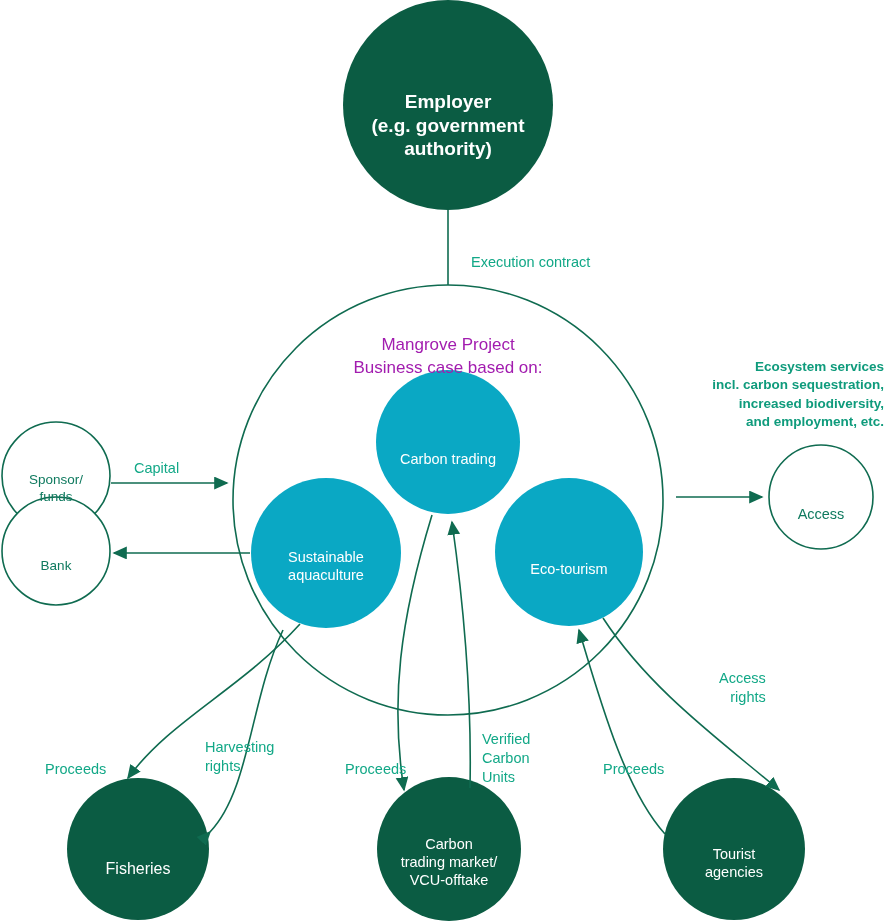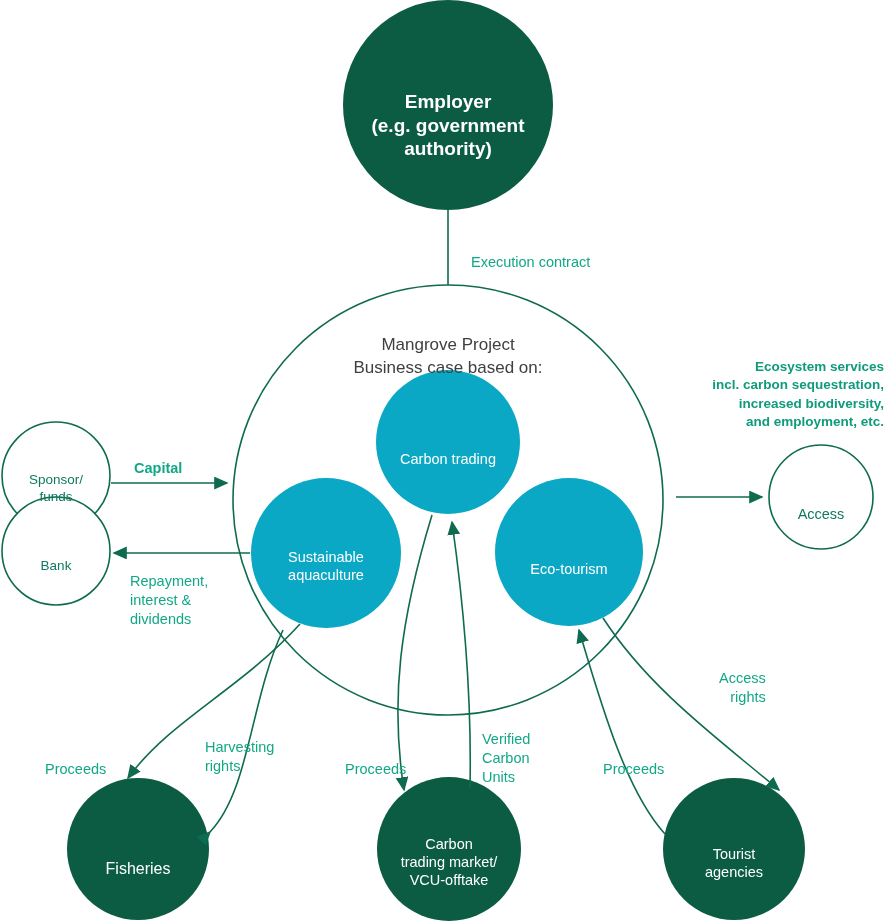--- a/index.html
+++ b/index.html
@@ -45,21 +45,21 @@
     color: #0f7a5f;
   }
   .edge-label {
     position: absolute;
     color: #12a887;
     line-height: 1.3;
     white-space: pre-line;
   }
   .title-label {
     position: absolute;
-    color: #404040;
+    color: #a21caf;
     text-align: center;
     line-height: 1.35;
     white-space: pre-line;
   }
   .side-note {
     position: absolute;
     color: #0f9b7c;
     line-height: 1.35;
     white-space: pre-line;
   }
@@ -163,29 +163,24 @@
 
   <div class="node-label label-on-dark" style="left:654px; top:827px; width:160px; font-size:14.5px;">
     <span>Tourist
 agencies</span>
   </div>
 
   <div class="edge-label" style="left:471px; top:234px; font-size:14.5px;">
     <span>Execution contract</span>
   </div>
 
-  <div class="edge-label" style="left:134px; top:440px; font-size:14.5px;font-weight:bold;">
+  <div class="edge-label" style="left:134px; top:440px; font-size:14.5px;">
     <span>Capital</span>
   </div>
 
-  <div class="edge-label" style="left:130px; top:553px; font-size:14.5px;">
-    <span>Repayment,
-interest &amp;
-dividends</span>
-  </div>
 
   <div class="edge-label" style="left:45px; top:741px; font-size:14.5px;">
     <span>Proceeds</span>
   </div>
 
   <div class="edge-label" style="left:205px; top:719px; font-size:14.5px;">
     <span>Harvesting
 rights</span>
   </div>
 

